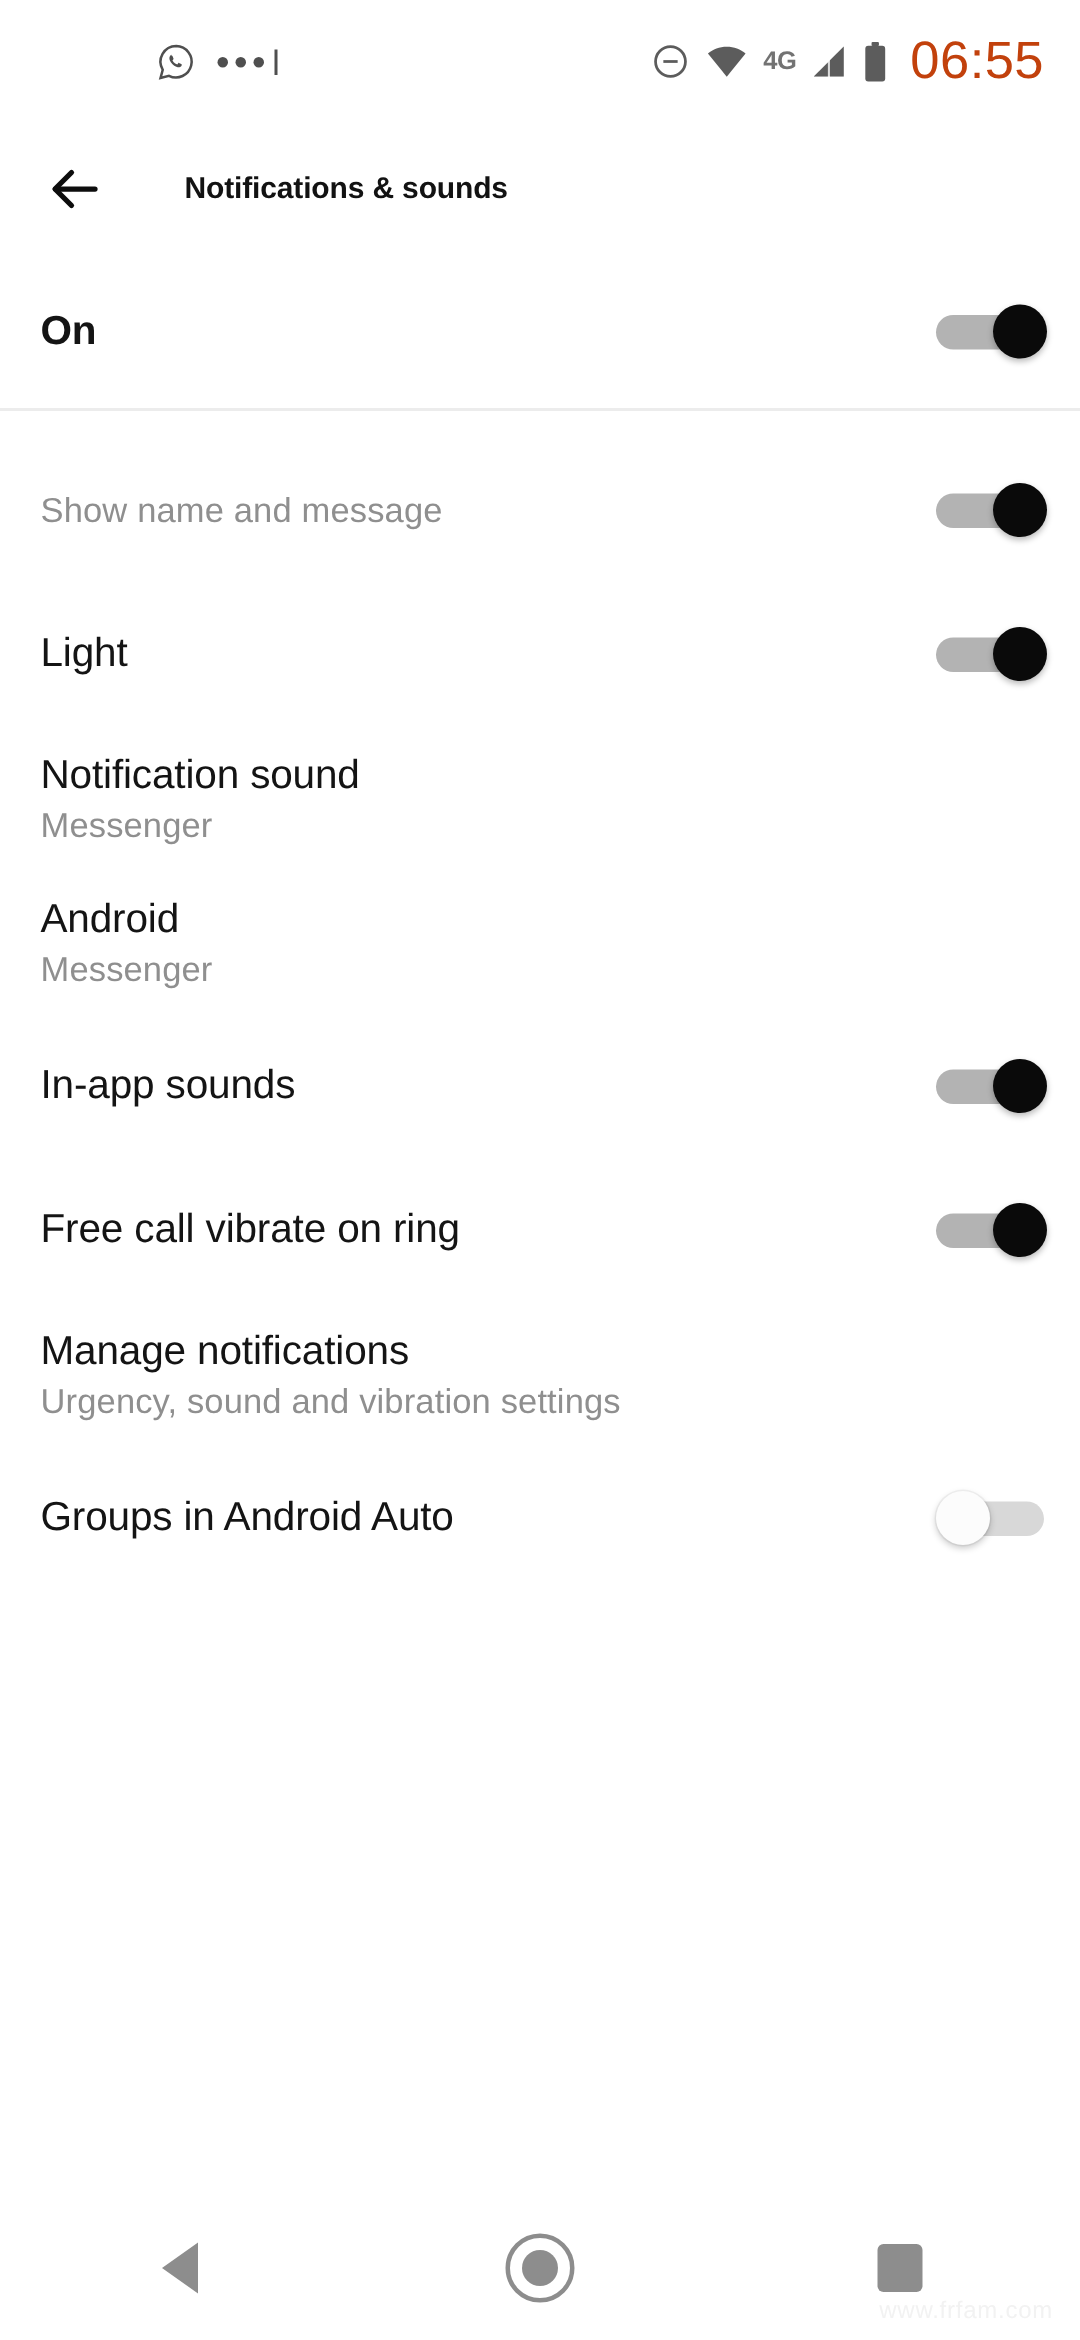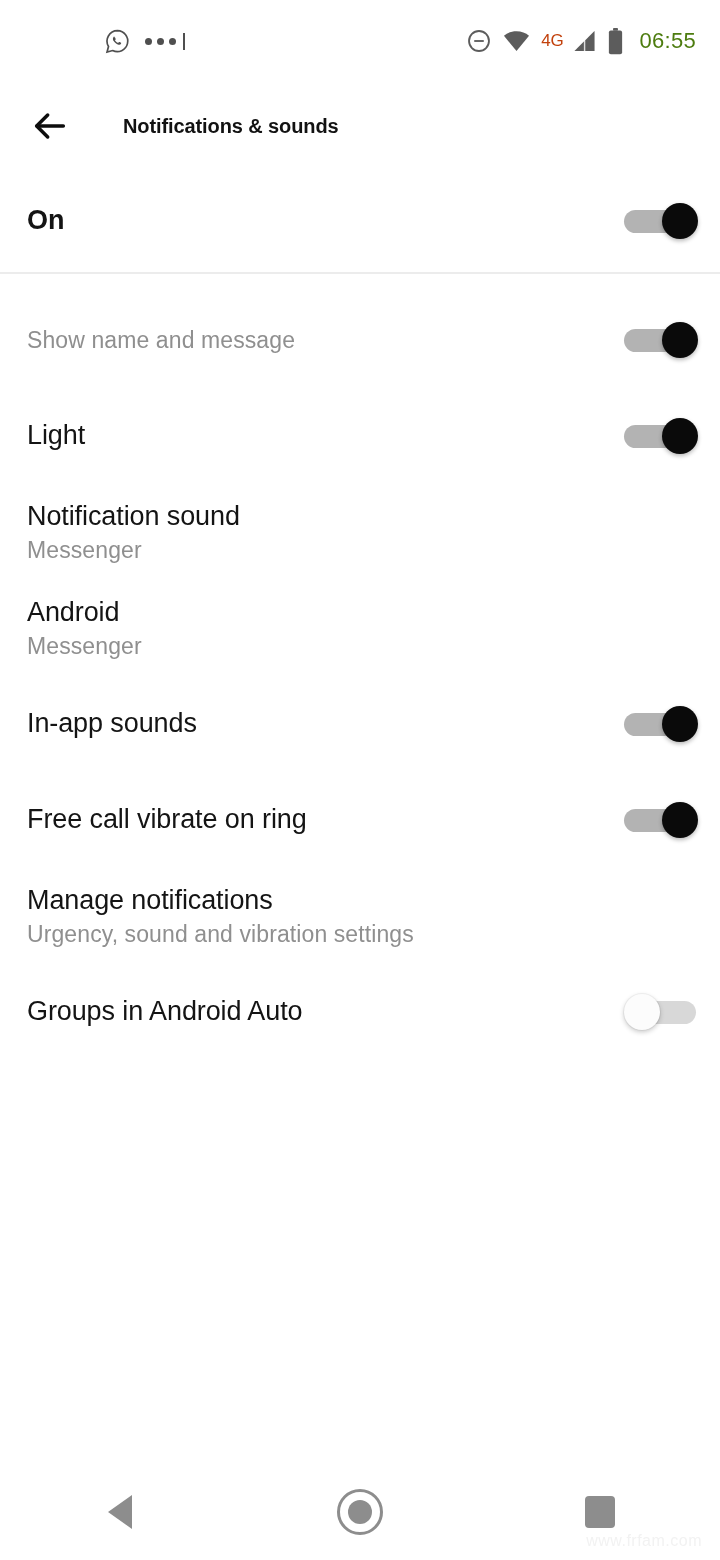--- a/index.html
+++ b/index.html
@@ -19,24 +19,24 @@
     padding:0 24px 0 104px;
   }
   .sb-left { display:flex; align-items:center; gap:14px; }
   .sb-right { display:flex; align-items:center; gap:11px; }
   .wa-icon { width:27px; height:27px; display:block; }
   .dots { display:flex; align-items:center; gap:5px; }
   .dots i { width:7px; height:7px; border-radius:50%; background:#4f4f4f; display:block; }
   .dots .bar { width:2px; height:17px; background:#4f4f4f; border-radius:0; display:block; margin-left:2px; }
   .dnd-icon { width:26px; height:26px; display:block; }
   .wifi-icon { width:27px; height:22px; display:block; }
-  .net-label { font-size:17px; color:#c2410c; font-weight:400; letter-spacing:-.3px; margin-right:-2px; }
+  .net-label { font-size:17px; color:#737373; font-weight:700; letter-spacing:-.3px; margin-right:-2px; }
   .sig-icon { width:25px; height:24px; display:block; }
   .bat-icon { width:15px; height:27px; display:block; }
-  .clock { font-size:22px; color:#4d7c0f; letter-spacing:.3px; margin-left:5px; }
+  .clock { font-size:35px; color:#c2410c; letter-spacing:.3px; margin-left:5px; }
 
   
   .appbar { position:absolute; top:82px; left:0; right:0; height:88px; display:flex; align-items:center; }
   .back-btn { width:46px; height:46px; margin-left:27px; display:flex; align-items:center; justify-content:center; }
   .back-btn svg { width:40px; height:40px; display:block; }
   .appbar-title { font-size:20px; color:#121212; font-weight:600; margin-left:50px; letter-spacing:-.1px; }
 
   
   .list { position:absolute; top:170px; left:0; right:0; }
   .row {

